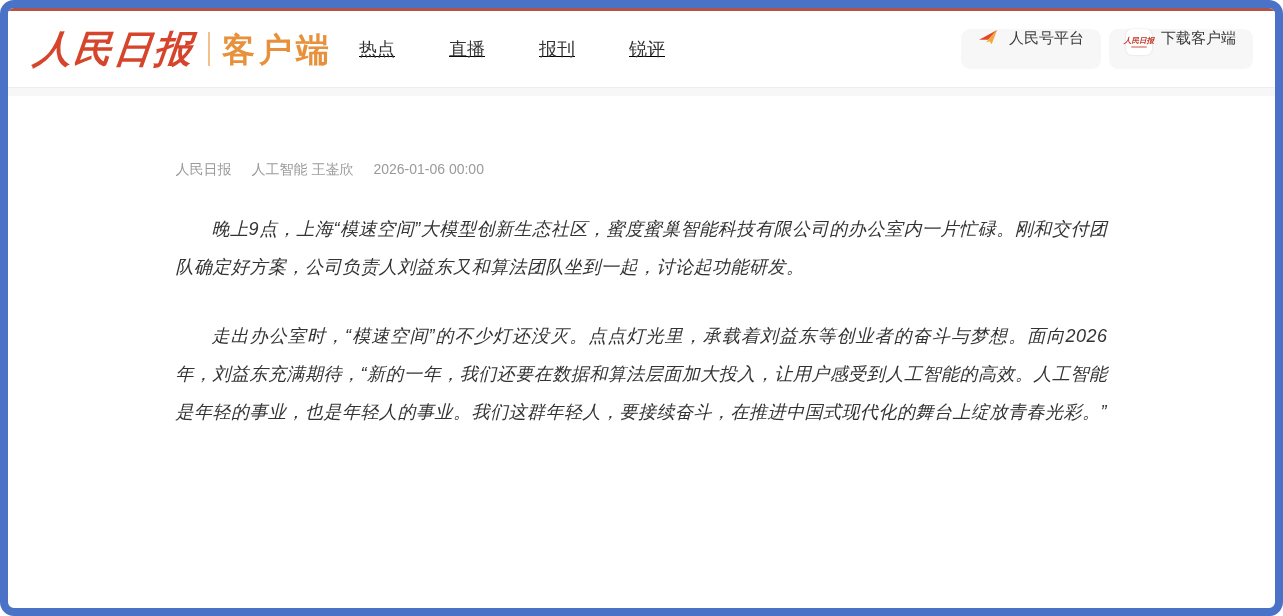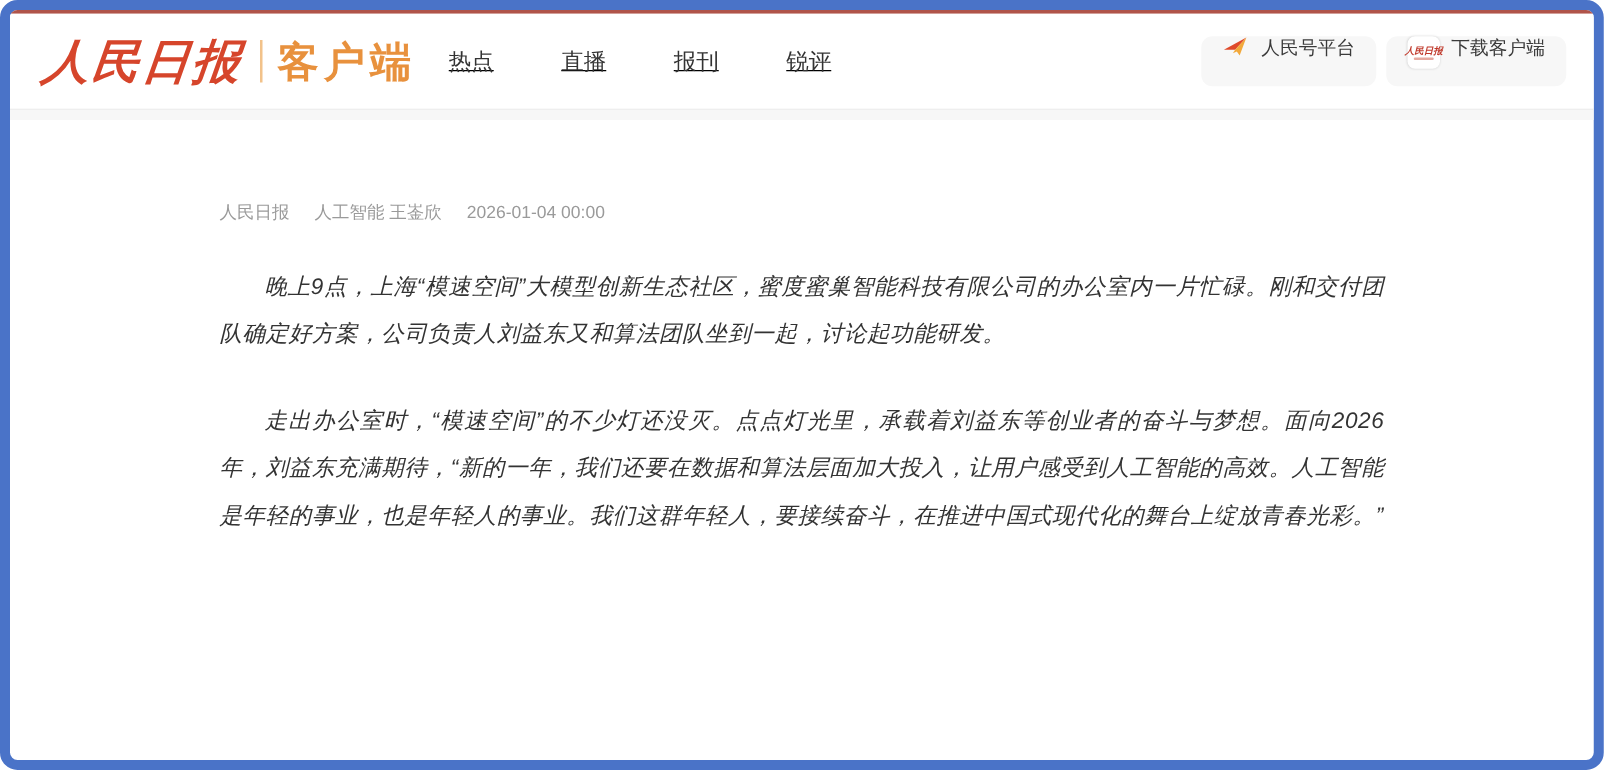--- a/index.html
+++ b/index.html
@@ -103,21 +103,21 @@
     </div>
   </div>
 
   <div class="header-sep"></div>
 
   <div class="article">
 
     <div class="byline">
       <span>人民日报</span>
       <span>人工智能 王崟欣</span>
-      <span>2026-01-04 00:00</span>
+      <span>2026-01-06 00:00</span>
     </div>
 
     <div class="body-text">
       <p>晚上9点，上海“模速空间”大模型创新生态社区，蜜度蜜巢智能科技有限公司的办公室内一片忙碌。刚和交付团队确定好方案，公司负责人刘益东又和算法团队坐到一起，讨论起功能研发。</p>
       <p>走出办公室时，“模速空间”的不少灯还没灭。点点灯光里，承载着刘益东等创业者的奋斗与梦想。面向2026年，刘益东充满期待，“新的一年，我们还要在数据和算法层面加大投入，让用户感受到人工智能的高效。人工智能是年轻的事业，也是年轻人的事业。我们这群年轻人，要接续奋斗，在推进中国式现代化的舞台上绽放青春光彩。”</p>
     </div>
   </div>
 </div>
 
 </body></html>

